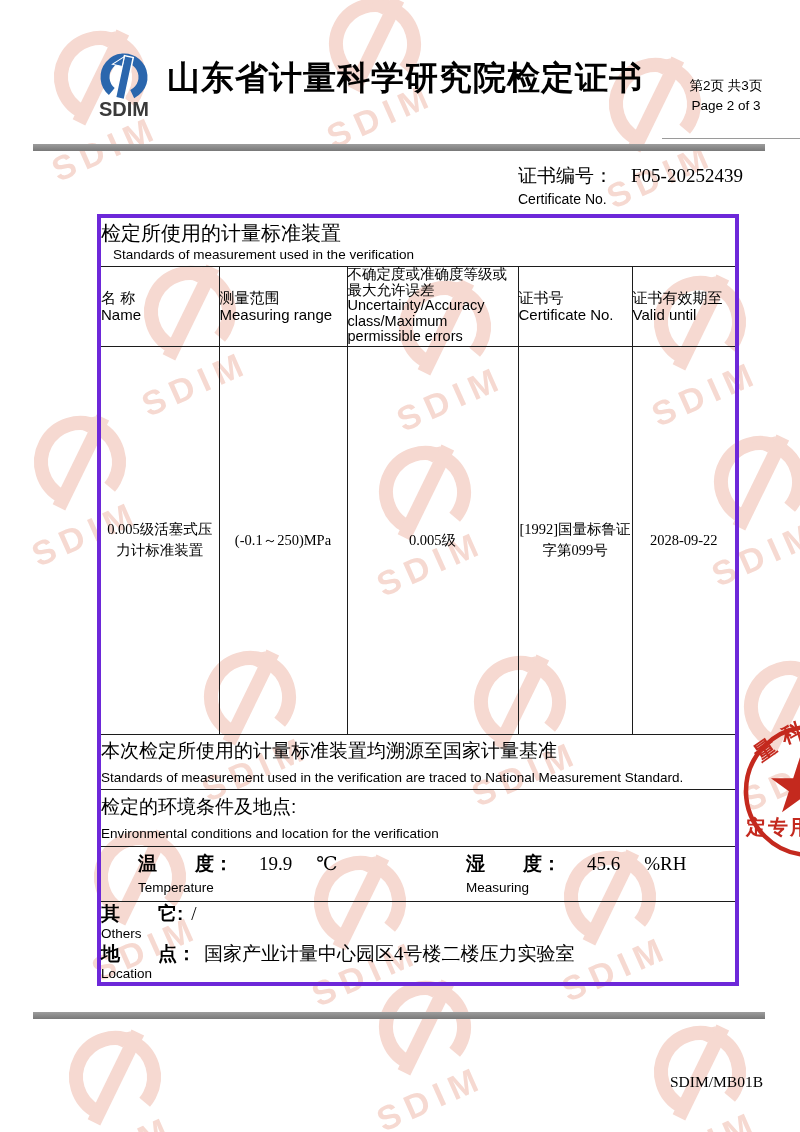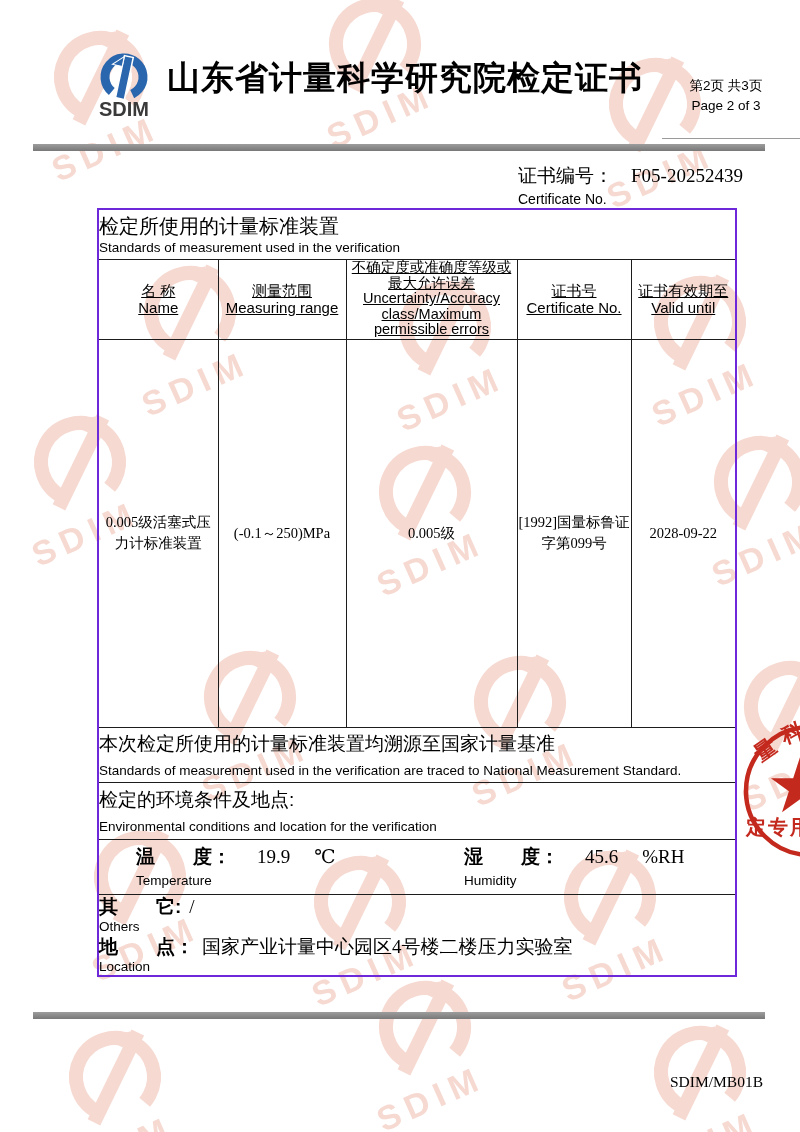--- a/index.html
+++ b/index.html
@@ -23,27 +23,27 @@
   .divider { position:absolute; left:33px; width:732px; height:7px; z-index:1;
     background:linear-gradient(#9d9d9d,#787878); }
   .divider.top { top:144px; }
   .divider.bottom { top:1012px; }
   
   .certno { position:absolute; left:518px; top:163px; z-index:1; }
   .certno-line1 { font-family:"Liberation Serif","DejaVu Serif",serif; font-size:19px; white-space:nowrap; }
   .certno-value { margin-left:18px; }
   .certno-line2 { font-size:14px; margin-top:2px; }
   
-  table.main { position:absolute; left:97px; top:208px; width:638px; z-index:1;
-    border-collapse:collapse; table-layout:fixed; border:2px solid #6d28d9; }
+  table.main { position:absolute; left:97px; top:214px; width:638px; z-index:1;
+    border-collapse:collapse; table-layout:fixed; border:4px solid #6d28d9; }
   table.main td, table.main th { border:1.5px solid #1c1c1c; vertical-align:middle; padding:0; }
   .sec-cell { height:50px; vertical-align:top; padding:2px 4px 0 4px; }
   .sec-cn { font-size:20px; font-weight:500; line-height:26px; }
-  .sec-en { font-size:13.5px; font-weight:400; line-height:17px; }
-  th.colhead { height:80px; font-weight:500; font-size:15px; text-align:center; line-height:17px; padding:1px;text-decoration:underline; }
+  .sec-en { font-size:13.5px; font-weight:400; line-height:17px;margin-left:12px; }
+  th.colhead { height:80px; font-weight:500; font-size:15px; text-align:left; line-height:17px; padding:1px; }
   th.colhead .en { font-weight:400; }
   th.colhead.dense { font-size:14.5px; line-height:15.5px; }
   td.data-cell { height:388px; vertical-align:top; text-align:center;
     font-family:"Liberation Serif","DejaVu Serif",serif; font-size:14.5px; line-height:21px; padding:3px 2px; }
   .trace-cell { height:55px; vertical-align:top; padding:1px 4px 0 4px; }
   .trace-cn { font-size:19px; font-weight:500; line-height:25px; }
   .trace-en { font-size:13.5px; line-height:17px; margin-top:6px; }
   .envt-cell { height:57px; vertical-align:top; padding:2px 4px 0 4px; }
   .envt-cn { font-size:19px; font-weight:500; line-height:26px; }
   .envt-en { font-size:13.5px; line-height:17px; margin-top:5px; }
@@ -313,21 +313,21 @@
           <div class="env-group left">
             <div class="env-line">
               <span class="env-label">温　　度：</span><span class="env-val">19.9</span><span class="env-unit">℃</span>
             </div>
             <div class="env-en">Temperature</div>
           </div>
           <div class="env-group">
             <div class="env-line">
               <span class="env-label">湿　　度：</span><span class="env-val">45.6</span><span class="env-unit">%RH</span>
             </div>
-            <div class="env-en">Humidity</div>
+            <div class="env-en">Measuring</div>
           </div>
         </div>
       </td>
     </tr>
     <tr>
       <td class="oth-cell" colspan="5">
         <div class="oth-line">
           <span class="oth-label">其　　它:</span><span class="oth-val">/</span>
         </div>
         <div class="oth-en">Others</div>

